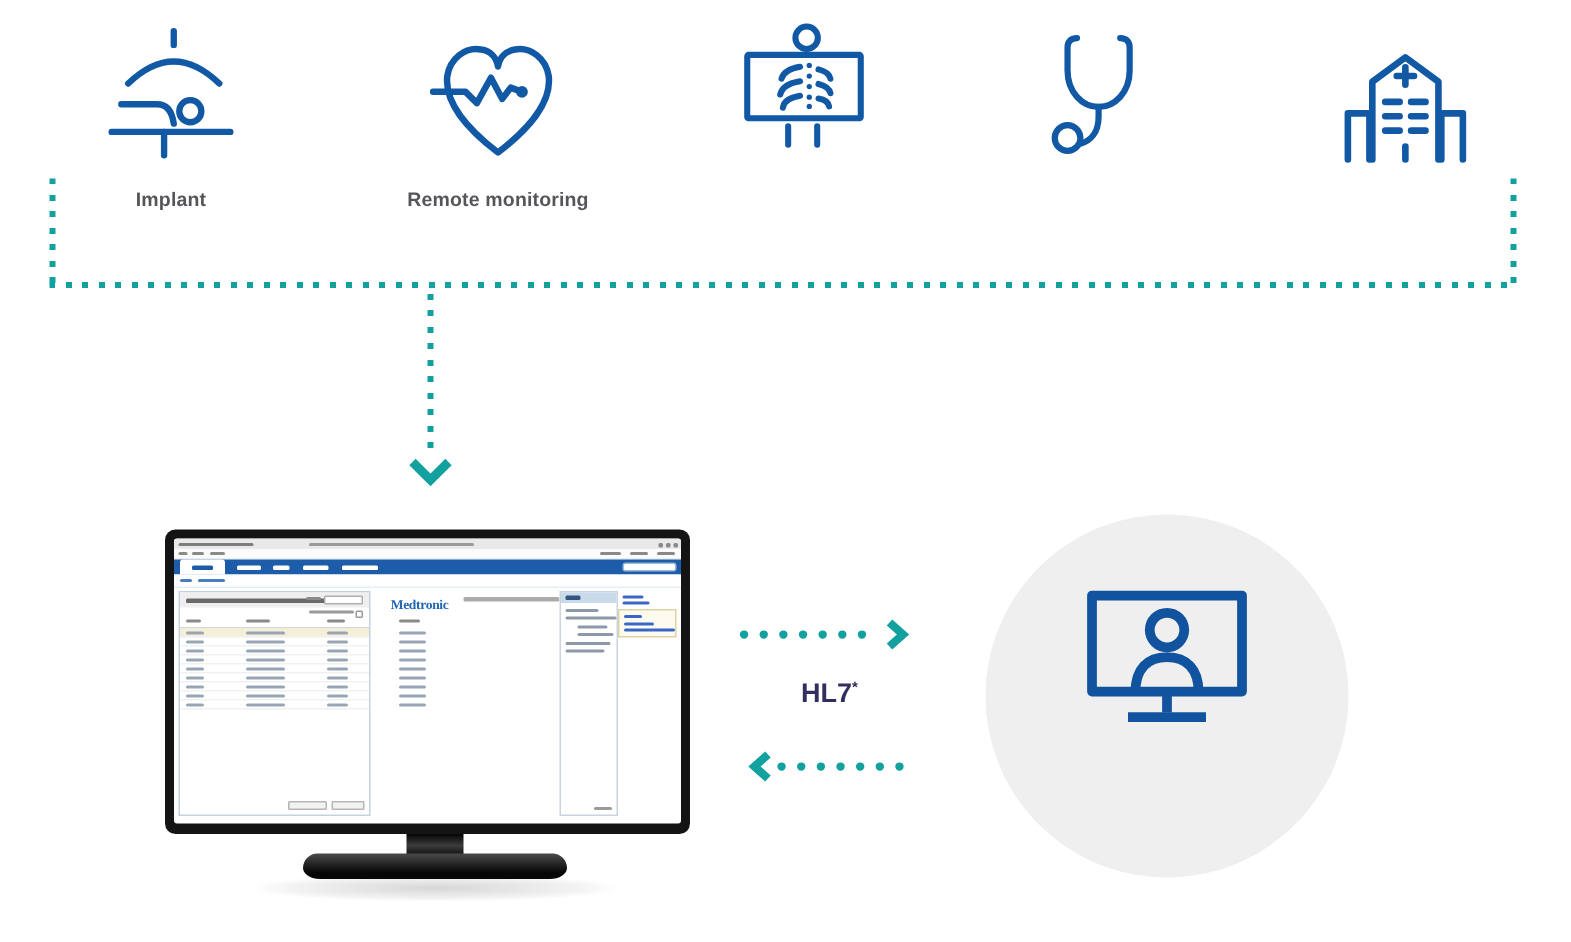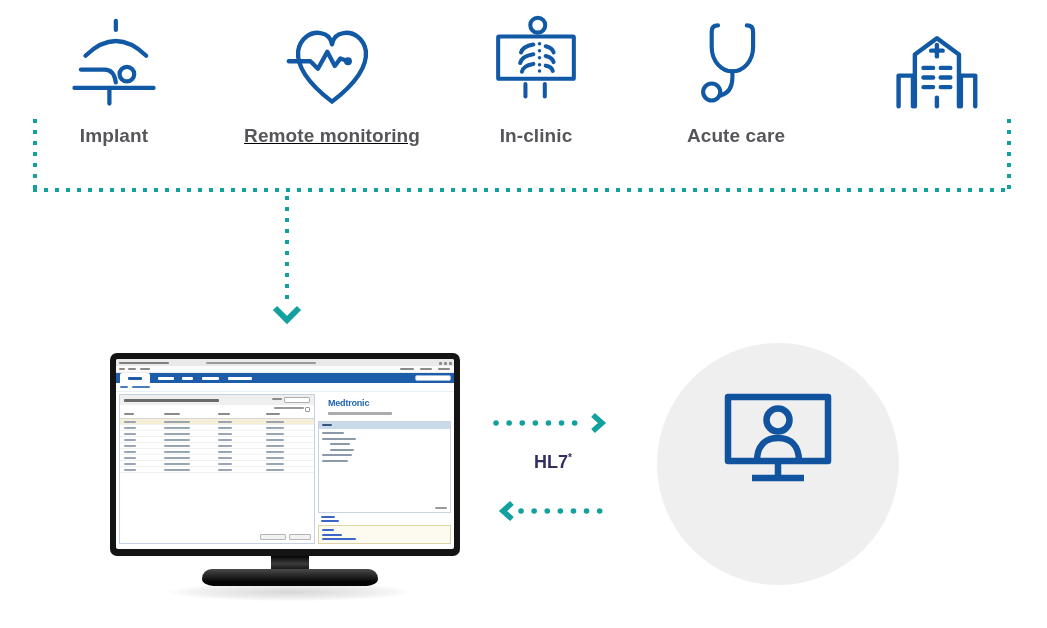--- a/index.html
+++ b/index.html
@@ -6,23 +6,23 @@
   body{
     width:1047px;height:628px;background:#ffffff;
     font-family:"Liberation Sans", sans-serif;
     position:relative;overflow:hidden;
   }
   .abs{position:absolute;}
 
   
   .node{position:absolute;width:200px;text-align:center;}
   .node .iconbox{height:102px;display:flex;align-items:flex-end;justify-content:center;}
-  .node .lbl{margin-top:13px;font-size:19px;font-weight:600;color:#545659;letter-spacing:.1px;}
+  .node .lbl{margin-top:13px;font-size:13px;font-weight:600;color:#545659;letter-spacing:.1px;}
   #node-implant{left:14px;top:10px;}
-  #node-remote{left:232px;top:10px;text-decoration:underline;}
+  #node-remote{left:232px;top:10px;}
   #node-inclinic{left:436px;top:10px;}
   #node-acute{left:636px;top:10px;}
   #node-satellite{left:835px;top:10px;}
   .icon-stroke{fill:none;stroke:#1158A5;stroke-width:4.6;stroke-linecap:round;stroke-linejoin:round;}
 
   
   .dot-h{height:4px;background-image:repeating-linear-gradient(to right,#12A19E 0 4px,transparent 4px 11px);}
   .dot-v{width:4px;background-image:repeating-linear-gradient(to bottom,#12A19E 0 4px,transparent 4px 11px);}
 
   
@@ -57,21 +57,21 @@
   .sc-row i{position:absolute;top:1.5px;height:2px;background:#97A5B5;border-radius:1px;}
   .sc-row i:nth-child(1){left:4px;width:12px;}
   .sc-row i:nth-child(2){left:44px;width:26px;}
   .sc-row i:nth-child(3){left:98px;width:14px;}
   .sc-row i:nth-child(4){left:146px;width:18px;}
   .sc-left-footer{margin-top:auto;display:flex;justify-content:flex-end;gap:3px;padding:0 3px 3px 0;}
   .sc-btn{width:26px;height:6px;background:#F2F2F2;border:1px solid #B5B5B5;border-radius:1px;box-sizing:border-box;}
   .sc-btn.small{width:22px;}
 
   
-  #sc-right{flex:1;height:150px;display:flex;flex-direction:column;position:relative;}
+  #sc-right{flex:1;height:150px;display:flex;flex-direction:row;position:relative;font-family:Liberation Serif, serif;}
   #sc-brand{font-size:9px;font-weight:bold;color:#2066B1;margin:4px 0 0 10px;letter-spacing:-.2px;line-height:10px;}
   #sc-tagline{width:64px;height:2.5px;background:#ABABAB;border-radius:1px;margin:4px 0 6px 10px;}
   #sc-infobox{flex:1;border:1px solid #C9D4E0;box-sizing:border-box;display:flex;flex-direction:column;background:#fff;}
   .sc-band2{height:7px;background:#C9DAEB;position:relative;}
   .sc-band2 i{position:absolute;left:3px;top:2px;width:10px;height:2.5px;background:#33557F;border-radius:1px;}
   .inf{height:2px;background:#8C99A9;border-radius:1px;margin:3.5px 0 0 3px;}
   .inf.ind{margin-left:11px;}
   .sc-viewall{margin-top:auto;align-self:flex-end;width:12px;height:2px;background:#9A9A9A;border-radius:1px;margin-right:3px;margin-bottom:3px;}
   .lnk{height:2px;background:#3B66C8;border-radius:1px;margin:2.5px 0 0 3px;}
   #sc-linkbox{border:1px solid #DDD4A6;background:#FDFBF0;margin-top:2.5px;padding:1px 0 3px 0;}
@@ -135,34 +135,32 @@
       </g>
       <g fill="#1158A5">
         <circle cx="54" cy="33" r="2"></circle>
           <circle cx="54" cy="41" r="2"></circle>
           <circle cx="54" cy="49" r="2"></circle>
         <circle cx="54" cy="57" r="2"></circle>
           <circle cx="54" cy="64" r="2"></circle>
       </g>
     </svg>
   </div>
-  <div class="lbl">In-clinic</div>
 </div>
 
 <div class="node" id="node-acute">
   <div class="iconbox">
     <svg width="90" height="94" viewBox="0 0 100 100">
       <g class="icon-stroke">
         <path d="M30 6 C25 6 23 9 23 13 L23 30 C23 46 34 57 46 57 C58 57 69 46 69 30 L69 13 C69 9 67 6 62 6"></path>
         <path d="M46 57 L46 64 C46 76 40 82 33 84"></path>
         <circle cx="23" cy="80" r="9.5"></circle>
       </g>
     </svg>
   </div>
-  <div class="lbl">Acute care</div>
 </div>
 
 <div class="node" id="node-satellite">
   <div class="iconbox">
     <svg width="100" height="92" viewBox="0 0 100 96">
       <g class="icon-stroke">
         <path d="M29 90 V36 L52 19 L75 36 V90"></path>
         <line x1="52" y1="26" x2="52" y2="38"></line>
           <line x1="46" y1="32" x2="58" y2="32"></line>
         <line x1="38" y1="50" x2="48" y2="50"></line>

